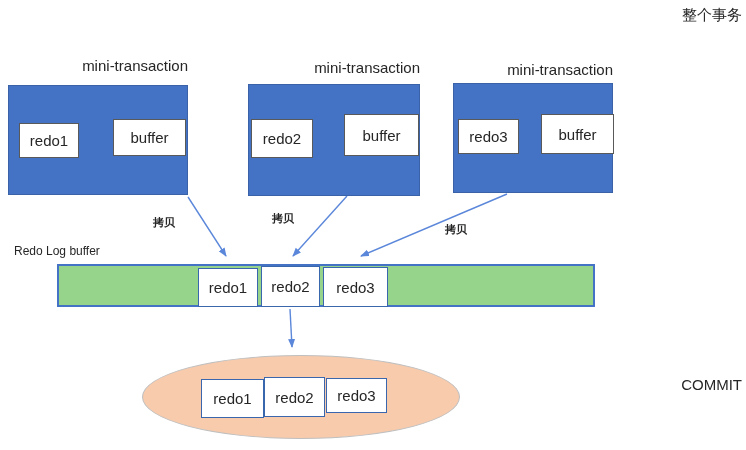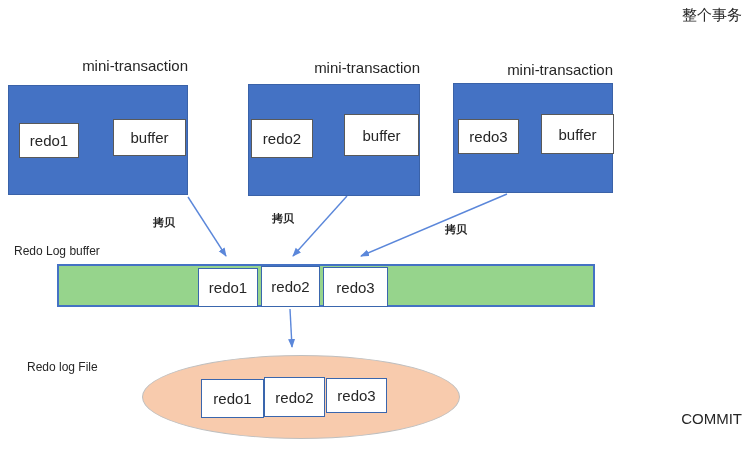--- a/index.html
+++ b/index.html
@@ -161,22 +161,21 @@
   <div class="copy-label" style="left:272px; top:211px;">拷贝</div>
   <div class="copy-label" style="left:445px; top:222px;">拷贝</div>
 
   <div class="section-label" style="left:14px; top:244px;">Redo Log buffer</div>
   <div class="log-bar">
     <div class="entry" style="left:139px; top:2px; width:60px; height:39px;">redo1</div>
     <div class="entry" style="left:202px; top:0px; width:59px; height:41px;">redo2</div>
     <div class="entry" style="left:264px; top:1px; width:65px; height:40px;">redo3</div>
   </div>
 
-  <div class="section-label" style="left:27px; top:360px;">Redo log File</div>
   <div class="file-ellipse"></div>
   <div class="entry" style="left:201px; top:379px; width:63px; height:39px;">redo1</div>
   <div class="entry" style="left:264px; top:377px; width:61px; height:40px;">redo2</div>
   <div class="entry" style="left:326px; top:378px; width:61px; height:35px;">redo3</div>
 
   <div class="right-label" style="top:6px;">整个事务</div>
-  <div class="right-label" style="top:410px;">COMMIT</div>
+  <div class="right-label" style="top:376px;">COMMIT</div>
 
 </div>
 
 </body></html>

